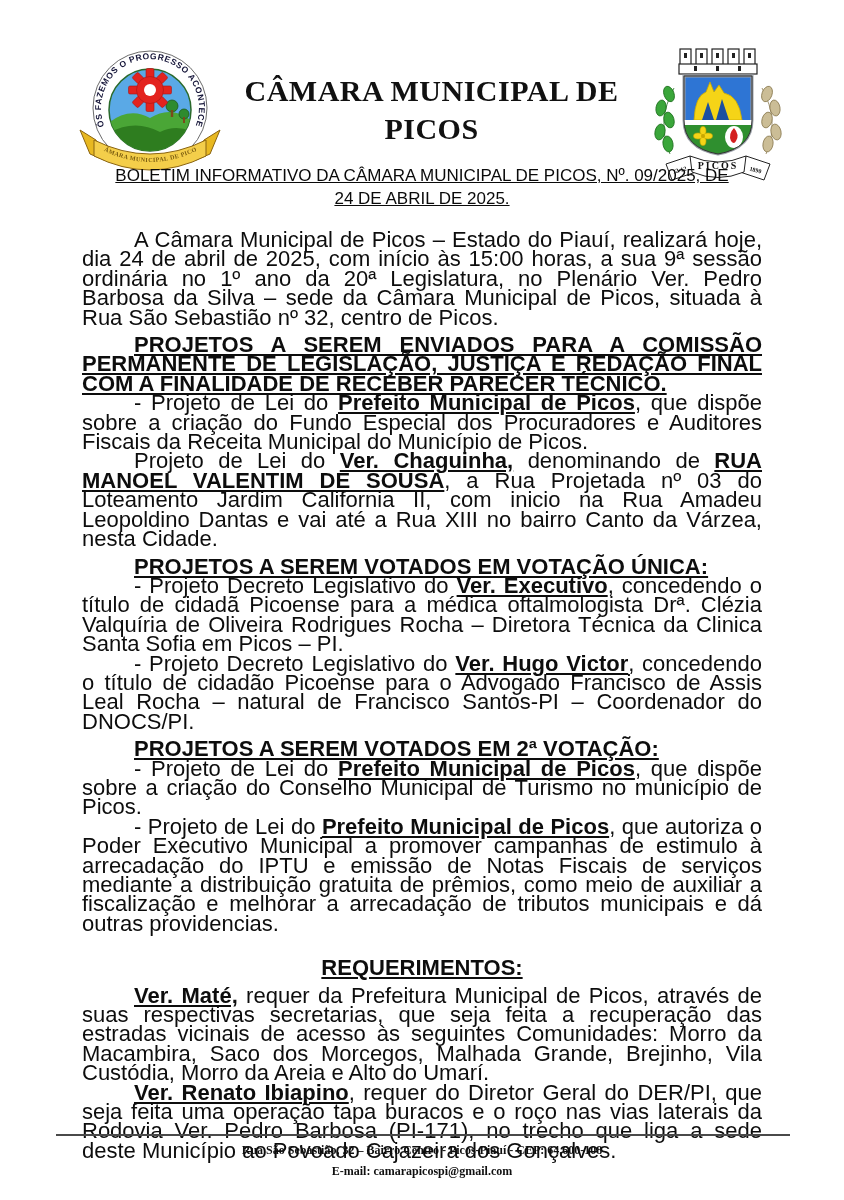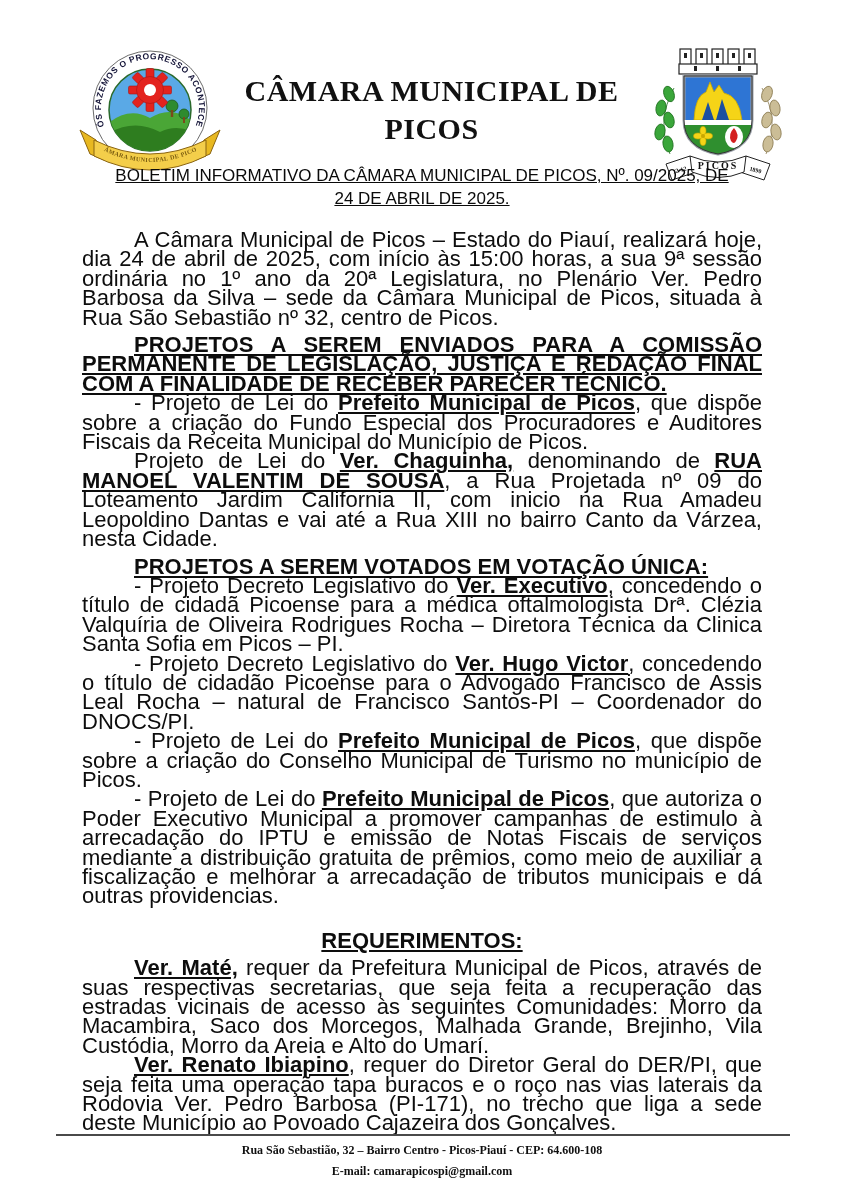--- a/index.html
+++ b/index.html
@@ -175,24 +175,25 @@
     <div class="bulletin-title">
       <span>BOLETIM INFORMATIVO DA CÂMARA MUNICIPAL DE PICOS, Nº. 09/2025, DE</span><br>
       <span>24  DE ABRIL DE 2025.</span>
     </div>
   </div>
 
   <main class="doc-body">
       <p class="blk p"><span>A Câmara Municipal de Picos – Estado do Piauí, realizará hoje, dia 24 de abril de 2025, com início às 15:00 horas, a sua 9ª sessão ordinária no 1º ano da 20ª Legislatura, no Plenário Ver. Pedro Barbosa da Silva – sede da Câmara Municipal de Picos, situada à Rua São Sebastião nº 32, centro de Picos.</span></p>
       <p class="blk p gap1"><span class="b u">PROJETOS A SEREM ENVIADOS PARA A COMISSÃO PERMANENTE DE LEGISLAÇÃO, JUSTIÇA E REDAÇÃO FINAL COM A FINALIDADE DE RECEBER PARECER TÉCNICO.</span></p>
       <p class="blk p"><span>- Projeto de Lei do </span><span class="b u">Prefeito Municipal de Picos</span><span>, que dispõe sobre a criação do Fundo Especial dos Procuradores e Auditores Fiscais da Receita Municipal do Município de Picos.</span></p>
-      <p class="blk p"><span>Projeto de Lei do </span><span class="b u">Ver. Chaguinha,</span><span> denominando de </span><span class="b u">RUA MANOEL VALENTIM DE SOUSA</span><span>, a Rua Projetada nº 09 do Loteamento Jardim California II, com inicio na Rua Amadeu Leopoldino Dantas e vai até a Rua XIII no bairro Canto da Várzea, nesta Cidade.</span></p>
+      <p class="blk p"><span>Projeto de Lei do </span><span class="b u">Ver. Chaguinha,</span><span> denominando de </span><span class="b u">RUA MANOEL VALENTIM DE SOUSA</span><span>, a Rua Projetada nº 03 do Loteamento Jardim California II, com inicio na Rua Amadeu Leopoldino Dantas e vai até a Rua XIII no bairro Canto da Várzea, nesta Cidade.</span></p>
       <p class="blk p gap1"><span class="b u">PROJETOS A SEREM VOTADOS EM  VOTAÇÃO ÚNICA:</span></p>
       <p class="blk p"><span>- Projeto Decreto Legislativo do </span><span class="b u">Ver. Executivo</span><span>, concedendo o título de cidadã Picoense para a médica oftalmologista Drª. Clézia Valquíria de Oliveira Rodrigues Rocha – Diretora Técnica da Clinica Santa Sofia em Picos – PI.</span></p>
       <p class="blk p"><span>- Projeto Decreto Legislativo do </span><span class="b u">Ver. Hugo Victor</span><span>, concedendo o título de cidadão Picoense para o Advogado Francisco de Assis Leal Rocha – natural de  Francisco Santos-PI – Coordenador do DNOCS/PI.</span></p>
+      <p class="blk p gap1"><span class="b u">PROJETOS A SEREM VOTADOS EM 2ª VOTAÇÃO:</span></p>
       <p class="blk p"><span>- Projeto de Lei do </span><span class="b u">Prefeito Municipal de Picos</span><span>, que dispõe sobre a criação do Conselho Municipal de Turismo no município de Picos.</span></p>
       <p class="blk p"><span>- Projeto de Lei do </span><span class="b u">Prefeito Municipal de Picos</span><span>, que autoriza o Poder Executivo Municipal a promover campanhas de estimulo à arrecadação do IPTU e emissão de Notas Fiscais de serviços mediante a distribuição gratuita de prêmios, como meio de auxiliar a fiscalização e melhorar a arrecadação de tributos municipais e dá outras providencias.</span></p>
       <p class="blk hc gap2"><span class="b u">REQUERIMENTOS:</span></p>
       <p class="blk p gap1"><span class="b u">Ver. Maté,</span><span> requer da Prefeitura Municipal de Picos, através de suas respectivas secretarias, que  seja feita a recuperação das estradas vicinais de acesso às seguintes Comunidades: Morro da Macambira, Saco dos Morcegos, Malhada Grande, Brejinho, Vila Custódia, Morro da Areia e Alto do Umarí.</span></p>
       <p class="blk p"><span class="b u">Ver. Renato Ibiapino</span><span>, requer do Diretor Geral do DER/PI, que seja feita uma operação tapa buracos e o roço nas vias laterais da Rodovia Ver. Pedro Barbosa (PI-171), no trecho que liga a sede deste Município ao Povoado Cajazeira dos Gonçalves.</span></p>
     </main>
 
   <div class="footer">
     <div class="footer-rule"></div>
     <div>Rua São Sebastião, 32 – Bairro Centro  -   Picos-Piauí   -  CEP: 64.600-108</div>

